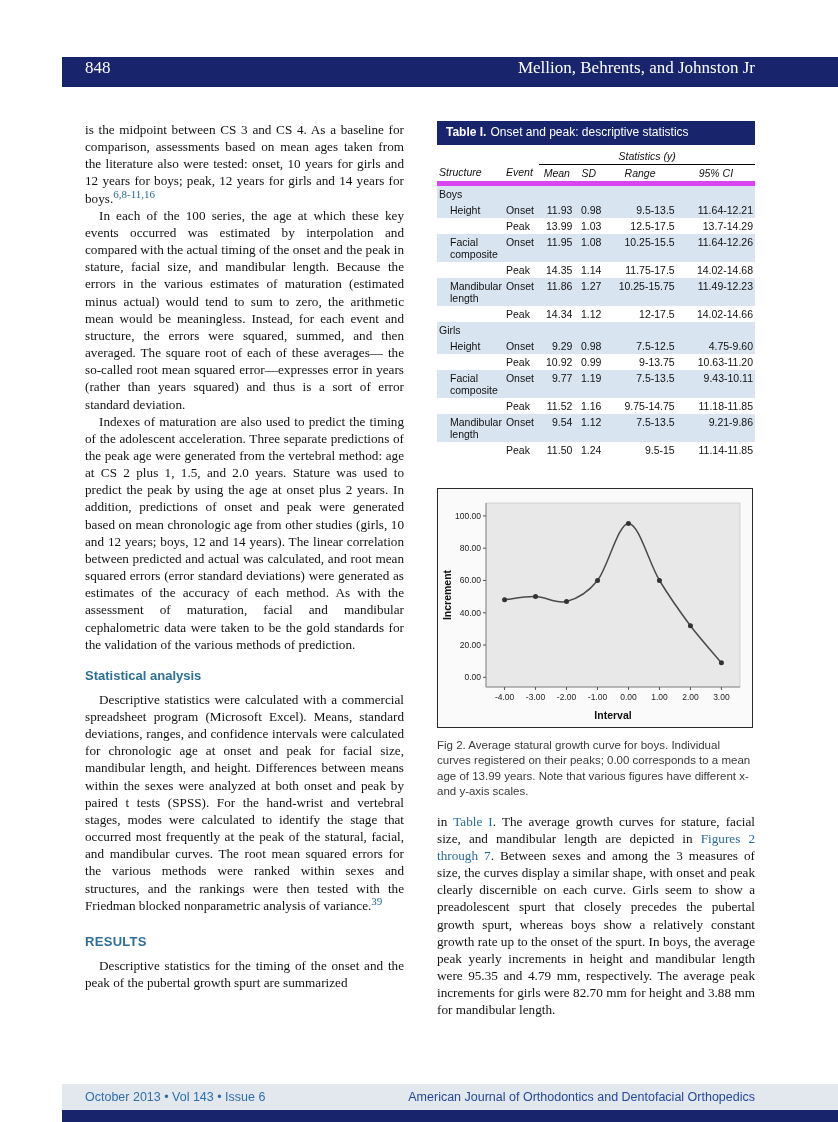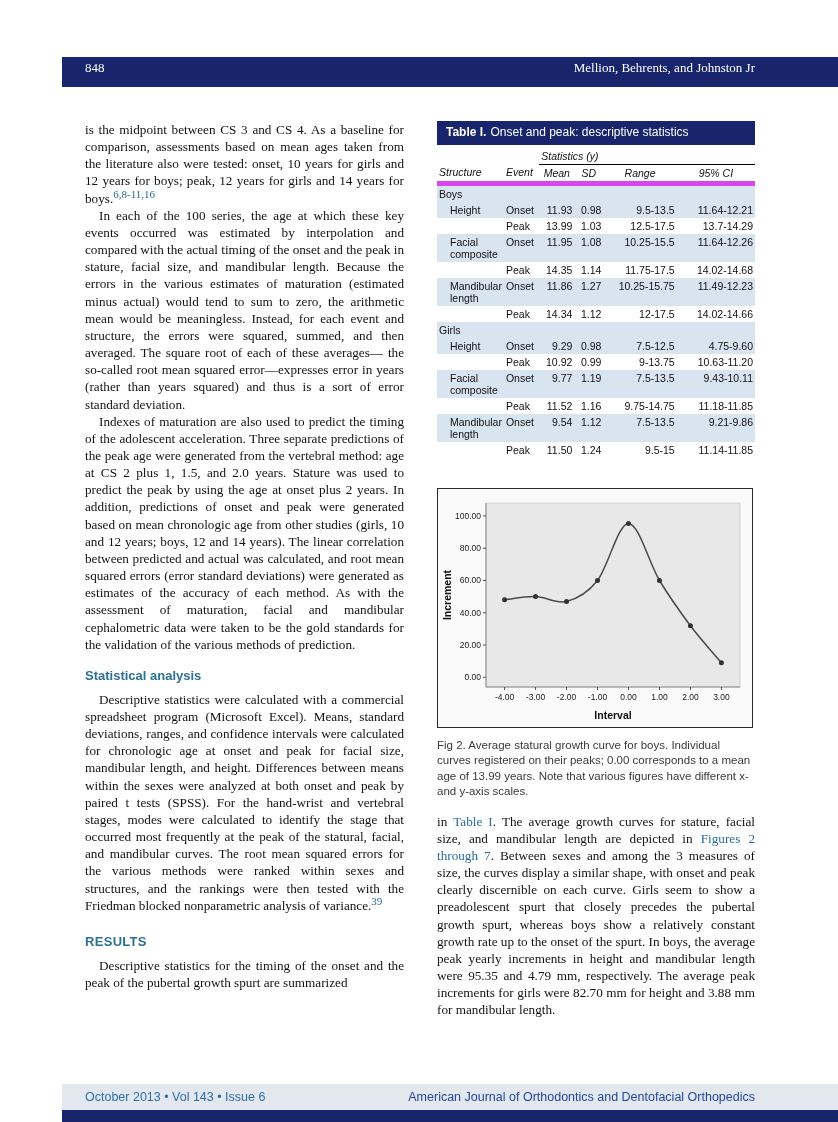--- a/index.html
+++ b/index.html
@@ -7,39 +7,39 @@
     --heading-blue:#2d7096;
     --link-blue:#2a6a9b;
     --stripe:#d9e4f1;
     --footer-band:#e3e8ef;
   }
   *{box-sizing:border-box;}
   body{margin:0;background:#ffffff;}
   .page{position:relative;width:838px;height:1122px;background:#fff;font-family:"Liberation Serif",serif;overflow:hidden;}
 
   .header-bar{position:absolute;left:62px;right:0;top:57px;height:30px;background:var(--navy);color:#fff;
-    display:flex;align-items:center;justify-content:space-between;padding:0 83px 8px 23px;font-size:13px;}
+    display:flex;align-items:center;justify-content:space-between;padding:0 83px 8px 23px;font-size:17px;}
 
   .col-left{position:absolute;left:85px;top:121px;width:319px;}
   .col-right{position:absolute;left:437px;top:121px;width:318px;}
 
   .body-text{font-size:13.2px;line-height:1.3;text-align:justify;margin:0;color:#121212;}
   .indent{text-indent:14px;}
   sup.ref{color:var(--link-blue);font-size:11px;line-height:0;cursor:pointer;}
   .link{color:var(--link-blue);text-decoration:none;cursor:pointer;}
 
   .subheading{font-family:"Liberation Sans",sans-serif;color:var(--heading-blue);font-size:13px;font-weight:600;margin:15px 0 8px;}
   .subheading.results{margin-top:20px;letter-spacing:0.3px;}
 
   .table-title{background:var(--navy);color:#fff;font-family:"Liberation Sans",sans-serif;font-size:12px;padding:4px 9px;line-height:1.3;}
   .tt-label{font-weight:bold;margin-right:4px;}
 
   table{width:100%;border-collapse:collapse;font-family:"Liberation Sans",sans-serif;font-size:10.5px;margin-top:3px;color:#111;}
   th{font-style:italic;font-weight:normal;padding:2px 2px;}
-  .stats-span{text-align:left;border-bottom:1px solid #000;margin-top:45px;}
+  .stats-span{text-align:center;border-bottom:1px solid #000;margin-top:45px;}
   .cols-row th{border-bottom:5px solid #d946ef;text-align:left;}
   .cols-row th.c-num{text-align:center;}
   td{padding:2px 2px;vertical-align:top;}
   .structure-cell{padding-left:13px;}
   .td-num{text-align:right;white-space:nowrap;}
   .row-stripe td{background:var(--stripe);}
   .section-row td{background:var(--stripe);}
 
   .figure-box{margin-top:30px;border:1px solid #2a2a2a;width:316px;height:240px;background:#fafafa;}
 

